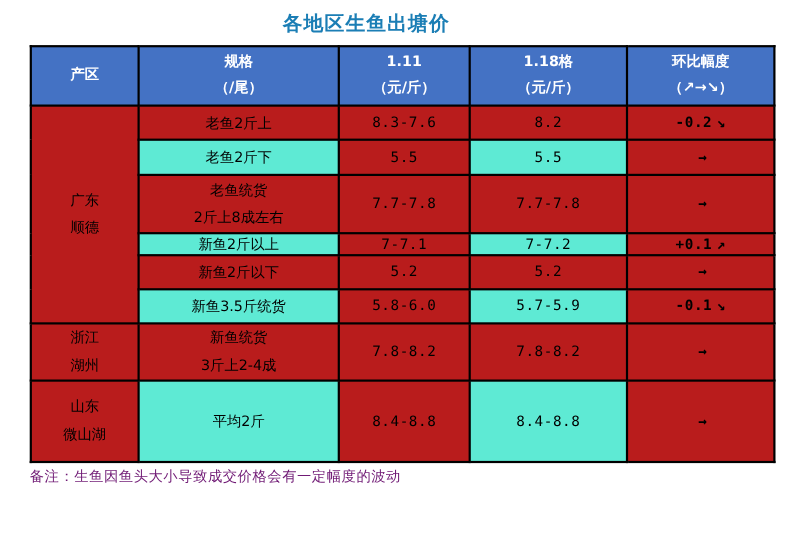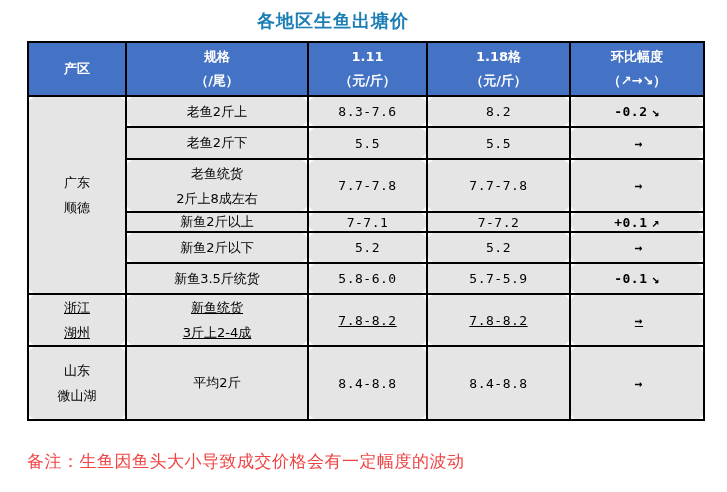--- a/index.html
+++ b/index.html
@@ -29,44 +29,44 @@
     font-size:13px;
     color:#000;
   }
   .price-table th {
     background:#4472C4;
     color:#ffffff;
     font-weight:bold;
     font-size:13px;
   }
   .price-table th div { line-height:24px; }
-  .lb { background:#e5e5e5;border-radius:10px; }
-  .wh { background:#e5e5e5; }
+  .lb { background:#b91c1c; }
+  .wh { background:#5eead4; }
   .two-line div { line-height:25px; }
   .num {
     font-family:"DejaVu Sans Mono", monospace;
     font-size:12px;
     letter-spacing:0.5px;
   }
   .chg { font-weight:bold; }
   .up   { color:#FF0000; }
   .down { color:#00B050;margin-left:16px; }
   .flat { color:#000000; }
   .arr  { margin-left:4px; font-weight:bold; }
   .h-hdr { height:54px; }
   .h31 { height:31px; }
   .h32 { height:32px; }
   .h33 { height:16px; }
   .h53 { height:53px; }
-  .h54 { height:48px;text-decoration:underline; }
+  .h54 { height:48px; }
   .h58 { height:74px; }
   .note {
-    position:absolute; left:27px; top:450px;
-    font-size:17px;
-    color:#ef4444;
+    position:absolute; left:27px; top:424px;
+    font-size:13px;
+    color:#701a75;
     letter-spacing:0.5px;
   }
 </style>
 </head>
 <body>
 
 <div class="page-title">各地区生鱼出塘价</div>
 
 <table class="price-table">
   <colgroup>

